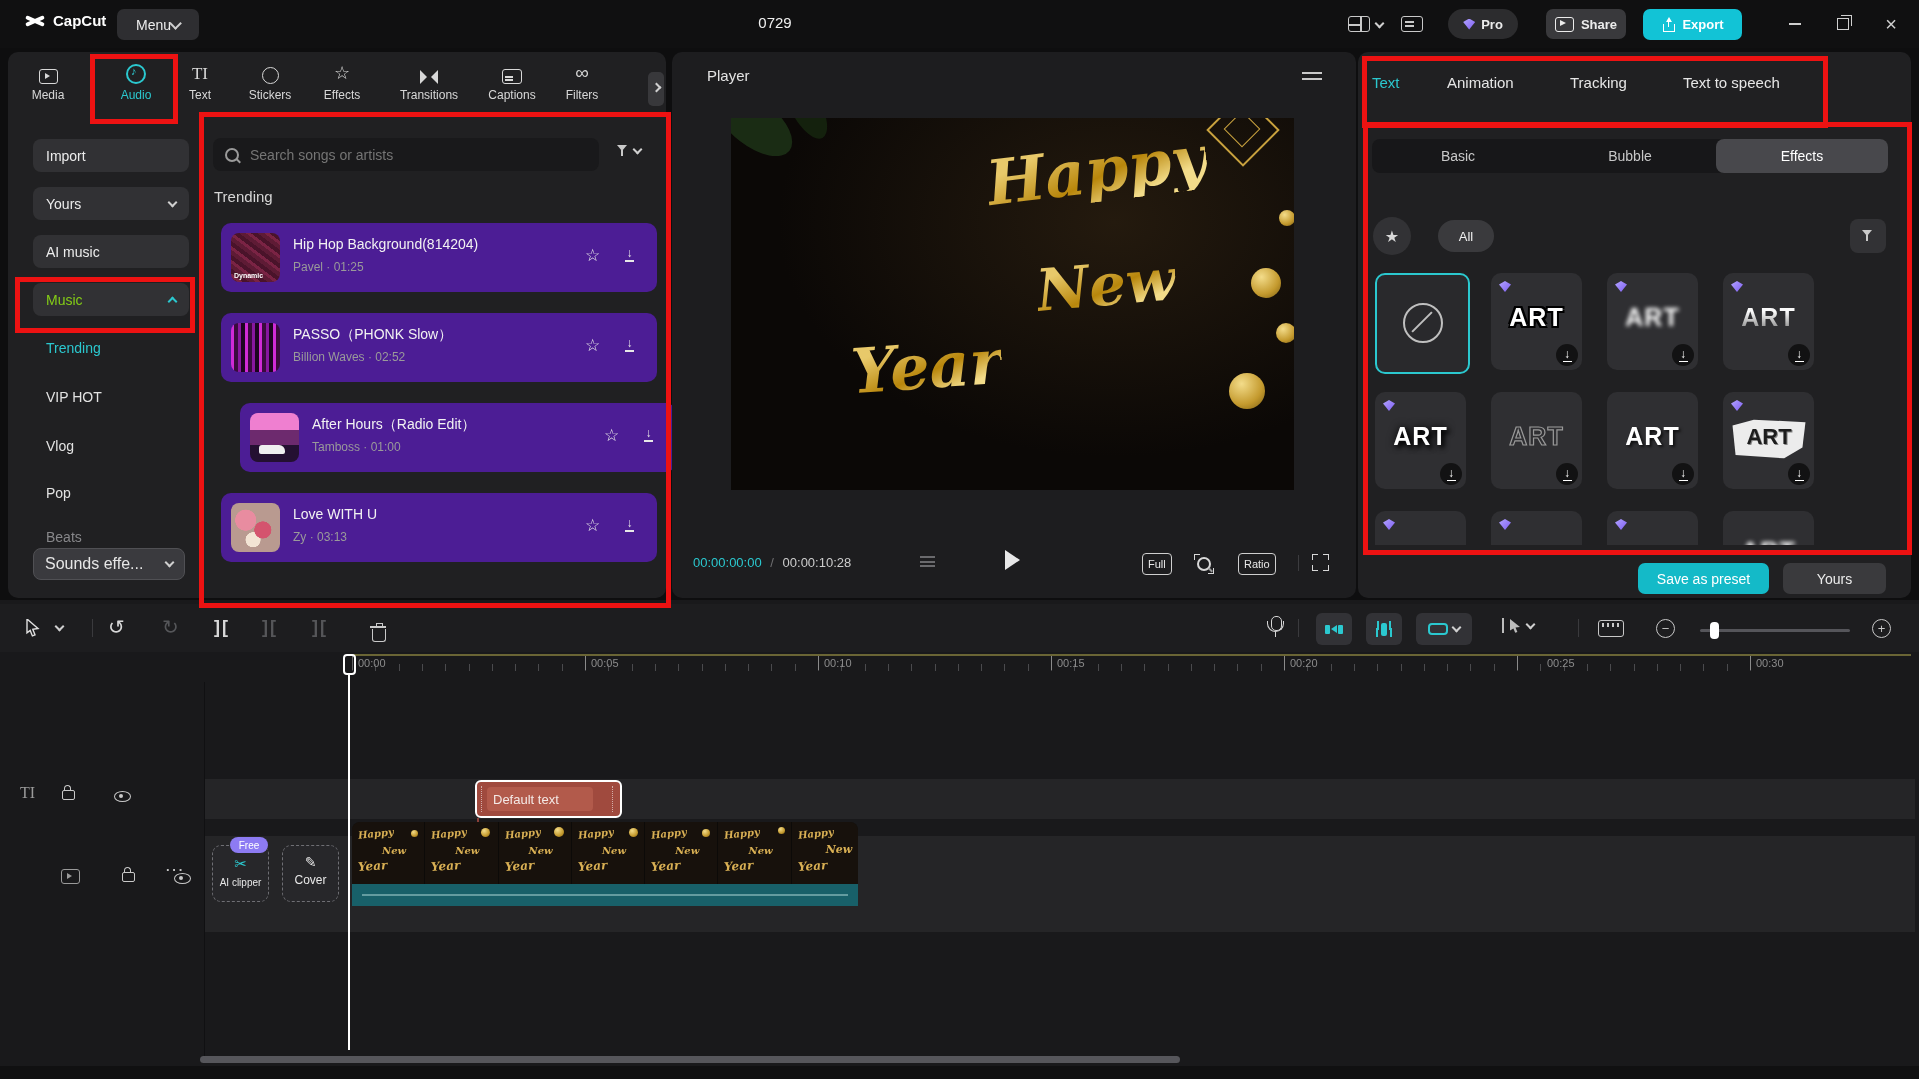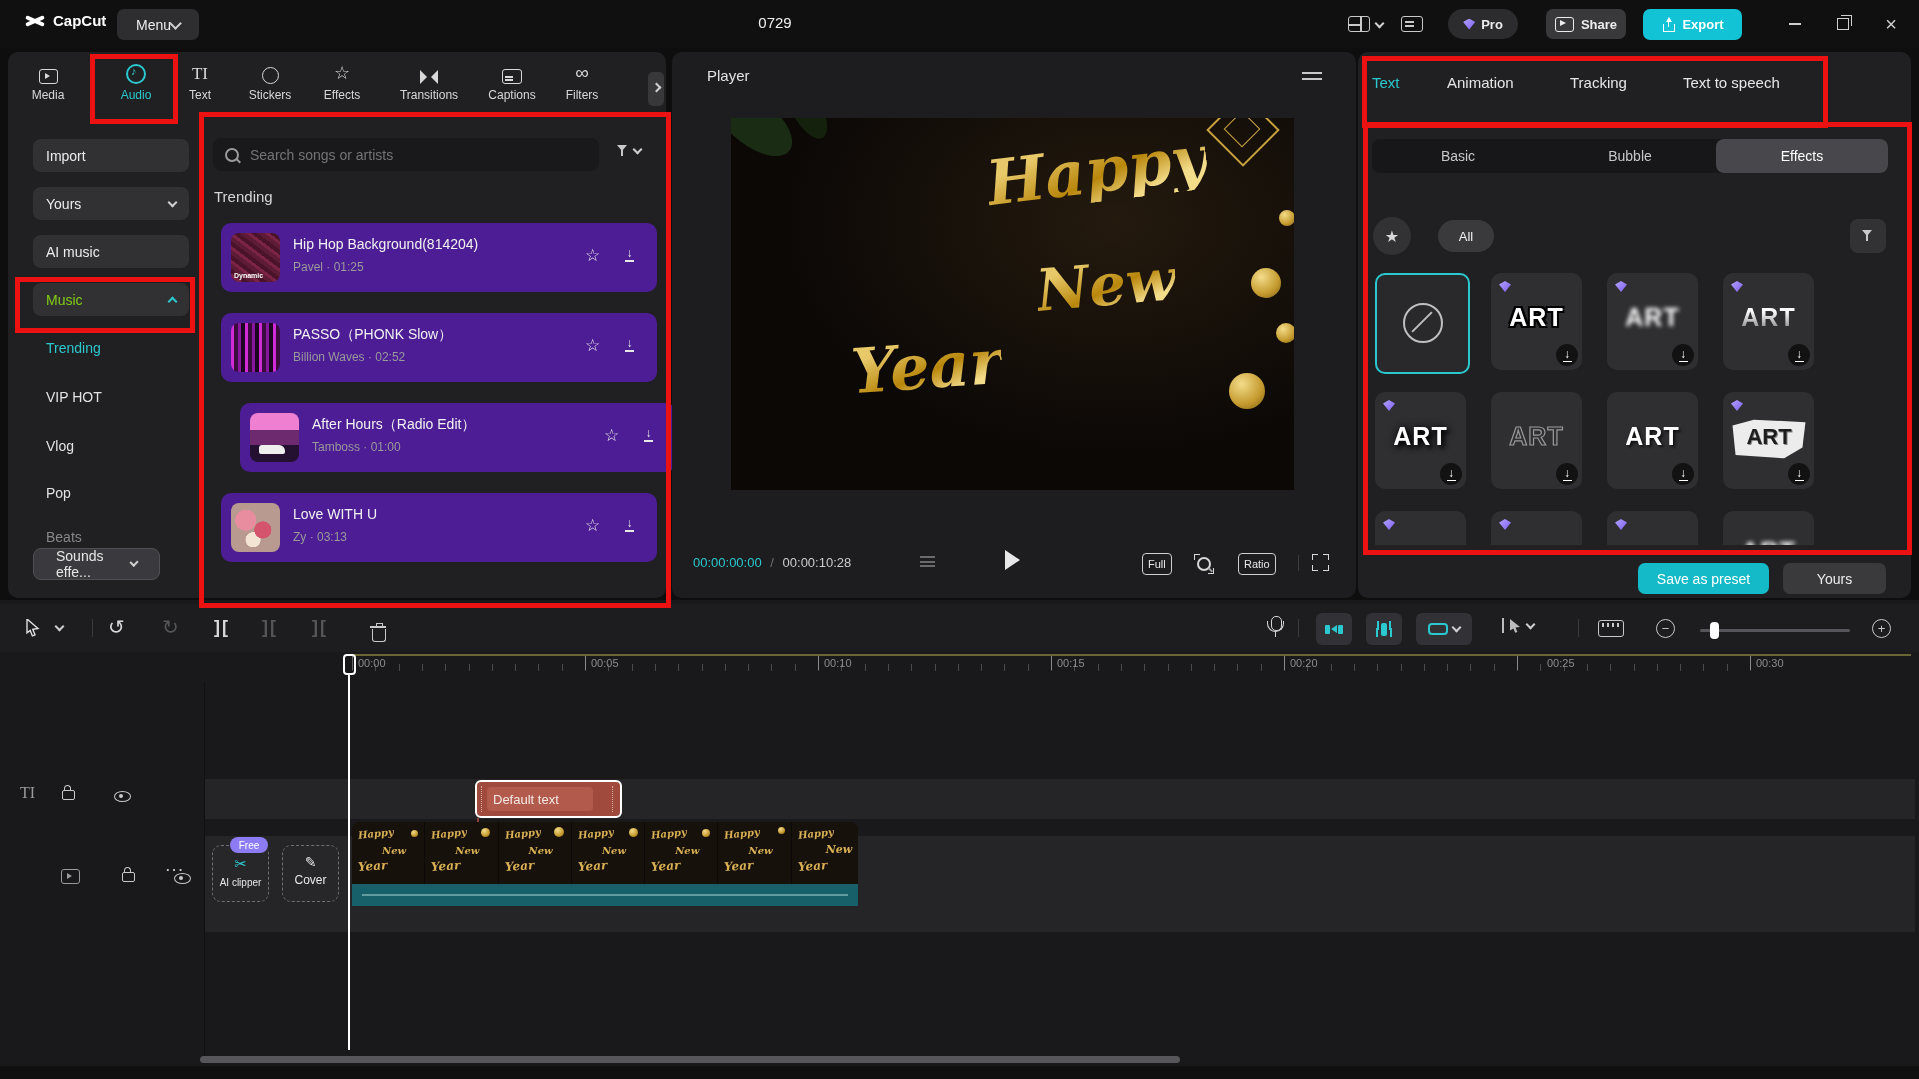--- a/index.html
+++ b/index.html
@@ -232,21 +232,21 @@
     </div>
     <div class="navbtn" style="top:231px;color:#84cc16;">
       <span>Music</span>
       <span class="chev up small"></span>
     </div>
     <div class="navsub" style="top:288px;color:#2bc8cf;">Trending</div>
     <div class="navsub" style="top:337px;">VIP HOT</div>
     <div class="navsub" style="top:386px;">Vlog</div>
     <div class="navsub" style="top:433px;">Pop</div>
     <div class="navsub" style="top:477px;color:#87878a;">Beats</div>
-    <div class="abs flex" style="left:25px;top:496px;width:127px;height:32px;background:#3a3a3e;border:1px solid #505054;border-radius:8px;padding:0 22px;box-sizing:border-box;justify-content:space-between;font-size:14px;">
+    <div class="abs flex" style="left:25px;top:496px;width:152px;height:32px;background:#3a3a3e;border:1px solid #505054;border-radius:8px;padding:0 11px;box-sizing:border-box;justify-content:space-between;font-size:16px;">
       <span>Sounds effe...</span>
       <span class="chev small"></span>
     </div>
 
     <div class="abs flex" style="left:205px;top:86px;width:386px;height:33px;background:#19191b;border-radius:8px;padding:0 12px;gap:9px;box-sizing:border-box;">
       <span class="mag"></span>
       <input style="background: transparent; border: none; outline: none; color: rgb(230, 230, 230); font-size: 14px; width: 300px; font-family: &quot;Liberation Sans&quot;, sans-serif;" placeholder="Search songs or artists">
     </div>
     <div class="abs flex" style="left:608px;top:92px;gap:4px;">
       <span class="funnel"></span>

